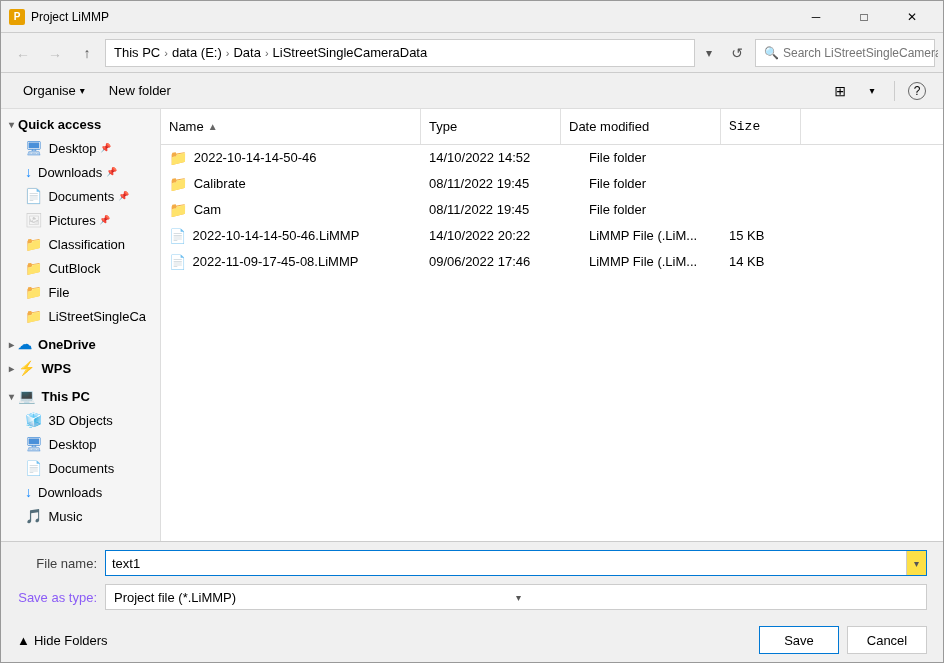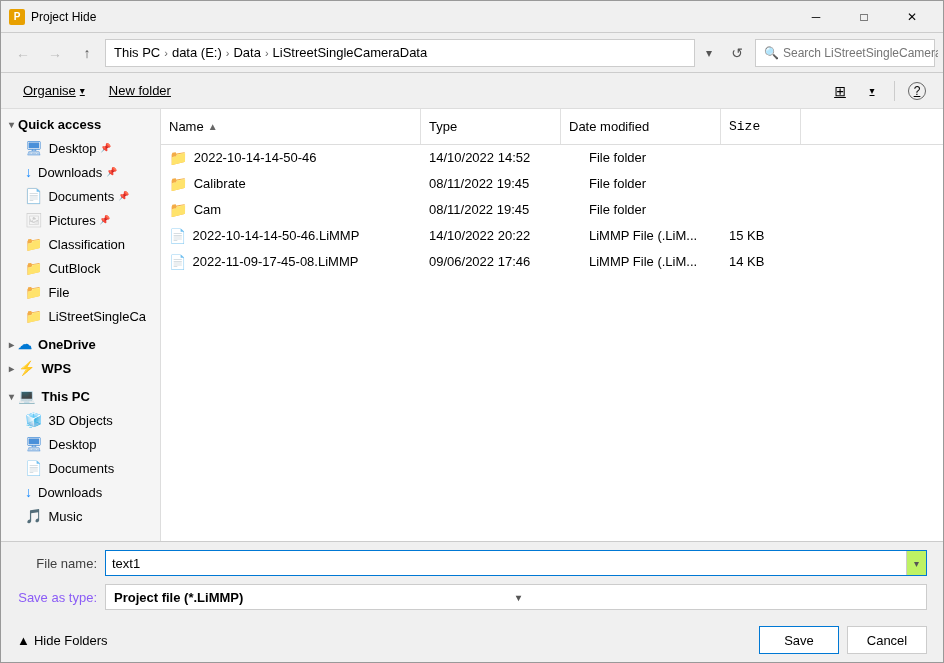--- a/index.html
+++ b/index.html
@@ -113,21 +113,20 @@
     
     .toolbar {
       height: 36px;
       background: #f0f0f0;
       border-bottom: 1px solid #ddd;
       display: flex;
       align-items: center;
       padding: 0 12px;
       gap: 4px;
       flex-shrink: 0;
-      text-decoration: underline;
     }
     .toolbar-btn {
       height: 26px;
       padding: 0 10px;
       border: none; background: transparent;
       cursor: pointer; font-size: 13px; color: #000;
       display: flex; align-items: center; gap: 4px;
     }
     .toolbar-right {
       margin-left: auto;
@@ -247,21 +246,21 @@
       gap: 8px;
     }
     .file-name-label {
       font-size: 13px; color: #404040;
       min-width: 80px; text-align: right;
     }
     .file-name-input-wrapper {
       flex: 1;
       display: flex; align-items: center;
       border: 1px solid #0078d4;
-      background: #bef264;
+      background: #fde047;
       height: 26px;
     }
     .file-name-input {
       flex: 1; border: none; outline: none;
       padding: 0 6px; font-size: 13px;
       height: 100%;
     }
     .file-name-dropdown {
       width: 20px; height: 24px;
       border-left: 1px solid #ccc;
@@ -282,21 +281,21 @@
     .save-type-select {
       flex: 1;
       height: 26px;
       border: 1px solid #ccc;
       background: white;
       display: flex; align-items: center;
       padding: 0 8px;
       font-size: 13px; cursor: pointer;
       position: relative;
     }
-    .save-type-select span { flex: 1; font-weight: bold; }
+    .save-type-select span { flex: 1; }
     .save-type-arrow { font-size: 10px; color: #555; }
 
     .buttons-row {
       display: flex;
       justify-content: flex-end;
       align-items: center;
       padding: 8px 16px;
       gap: 8px;
     }
     .hide-folders-btn {
@@ -320,21 +319,21 @@
       color: #000;
     }
   </style>
 </head>
 <body>
 
 <div class="dialog">
 
   <div class="title-bar">
     <div class="title-bar-icon">P</div>
-    <span class="title-bar-text">Project Hide</span>
+    <span class="title-bar-text">Project LiMMP</span>
     <div class="title-bar-controls">
       <button class="title-btn">─</button>
       <button class="title-btn">□</button>
       <button class="title-btn close">✕</button>
     </div>
   </div>
 
   <div class="address-bar">
     <button class="nav-btn disabled">←</button>
     <button class="nav-btn disabled">→</button>

